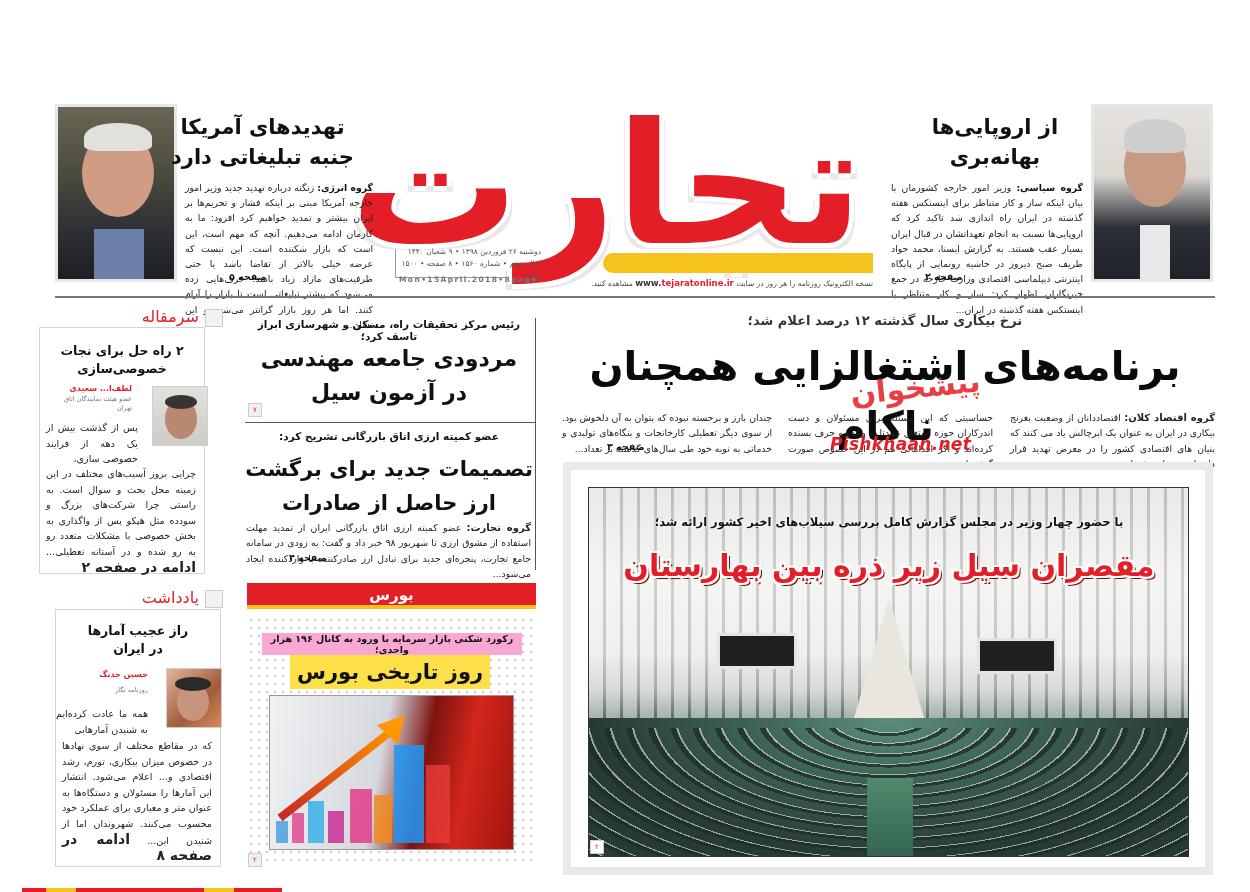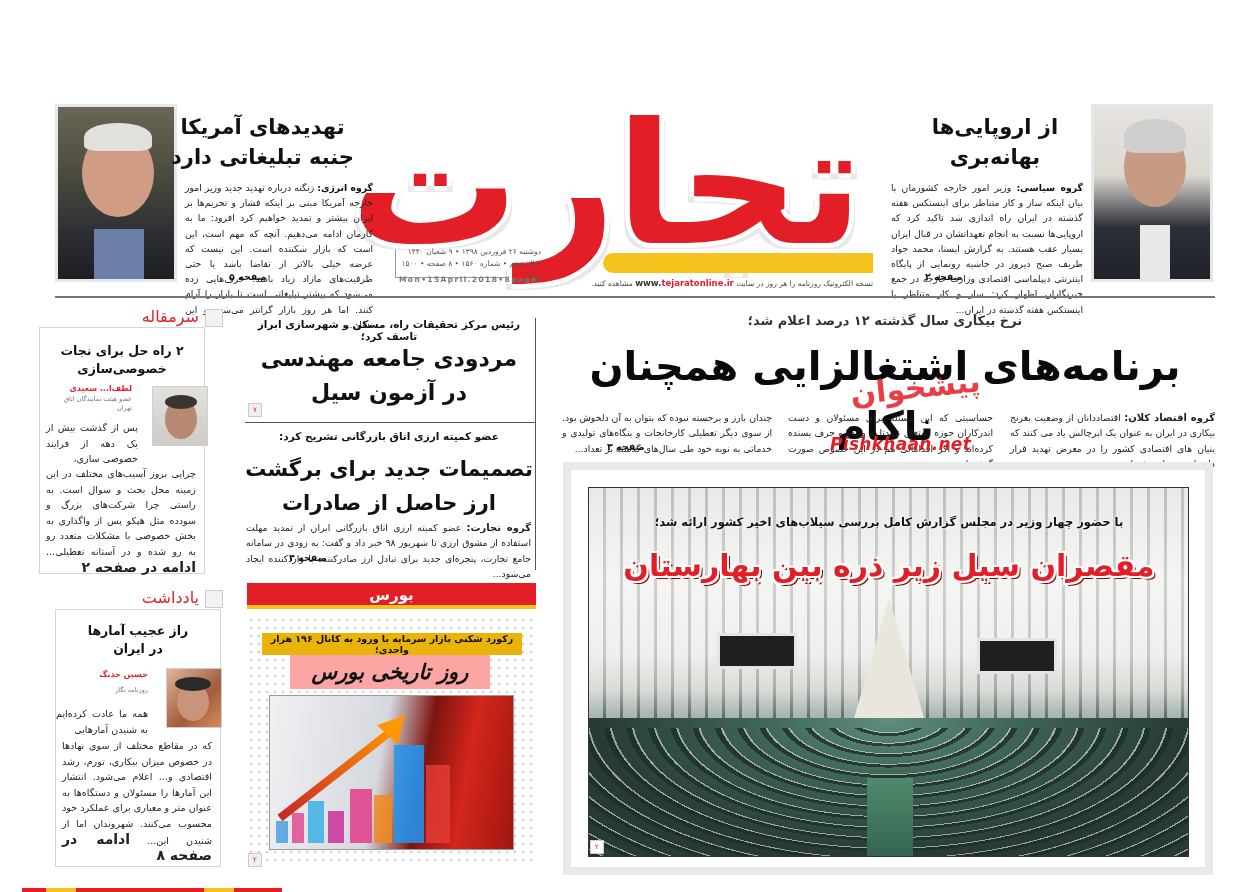--- a/index.html
+++ b/index.html
@@ -221,22 +221,22 @@
     <span>عضو کمیته ارزی اتاق بازرگانی ایران از تمدید مهلت استفاده از مشوق ارزی تا شهریور ۹۸ خبر داد و گفت: به زودی در سامانه جامع تجارت، پنجره‌ای جدید برای تبادل ارز صادرکننده با واردکننده ایجاد می‌شود...</span>
   </div>
   <div class="page-ref" style="left:248px; top:552px;">صفحه ۴</div>
 </div>
 
 <div>
   <div class="bourse-bar">
     <span>بورس</span>
   </div>
   <div class="dotted" style="left:247px; top:616px; width:289px; height:250px;"></div>
-  <div class="mid-kicker" style="left:262px; top:633px; width:260px; font-size:9.5px; background:#eab308;">رکورد شکنی بازار سرمایه با ورود به کانال ۱۹۶ هزار واحدی؛</div>
-  <div class="mid-title" style="left:290px; top:655px; width:200px; background:#fca5a5; font-size:21px;font-style:italic;">روز تاریخی بورس</div>
+  <div class="mid-kicker" style="left:262px; top:633px; width:260px; font-size:9.5px; background:#f9a8d4;">رکورد شکنی بازار سرمایه با ورود به کانال ۱۹۶ هزار واحدی؛</div>
+  <div class="mid-title" style="left:290px; top:655px; width:200px; background:#fde047; font-size:21px;">روز تاریخی بورس</div>
   <div class="abs" style="left:269px; top:695px; width:245px; height:155px; border:1px solid #999; overflow:hidden; background:linear-gradient(100deg, #f1f1f3 0%, #d5d8de 45%, #7d1410 62%, #d3261b 78%, #a01510 100%);">
     <div class="abs" style="left:6px; bottom:6px; width:12px; height:22px; background:#4aa0e0; opacity:.85;"></div>
     <div class="abs" style="left:22px; bottom:6px; width:12px; height:30px; background:#e04a90; opacity:.85;"></div>
     <div class="abs" style="left:38px; bottom:6px; width:16px; height:42px; background:#3ab0e8; opacity:.85;"></div>
     <div class="abs" style="left:58px; bottom:6px; width:16px; height:32px; background:#c93098; opacity:.85;"></div>
     <div class="abs" style="left:80px; bottom:6px; width:22px; height:54px; background:#e23c8a; opacity:.85;"></div>
     <div class="abs" style="left:104px; bottom:6px; width:18px; height:48px; background:#f08a1e; opacity:.85;"></div>
     <div class="abs" style="left:124px; bottom:6px; width:30px; height:98px; background:#2196f3; opacity:.85;"></div>
     <div class="abs" style="left:156px; bottom:6px; width:24px; height:78px; background:#e53935; opacity:.85;"></div>
     <div class="abs" style="left:10px; top:70px; width:150px; height:8px; background:linear-gradient(90deg,#c62828,#ff9800); transform:rotate(-38deg); transform-origin:left center; top:118px;"></div>

